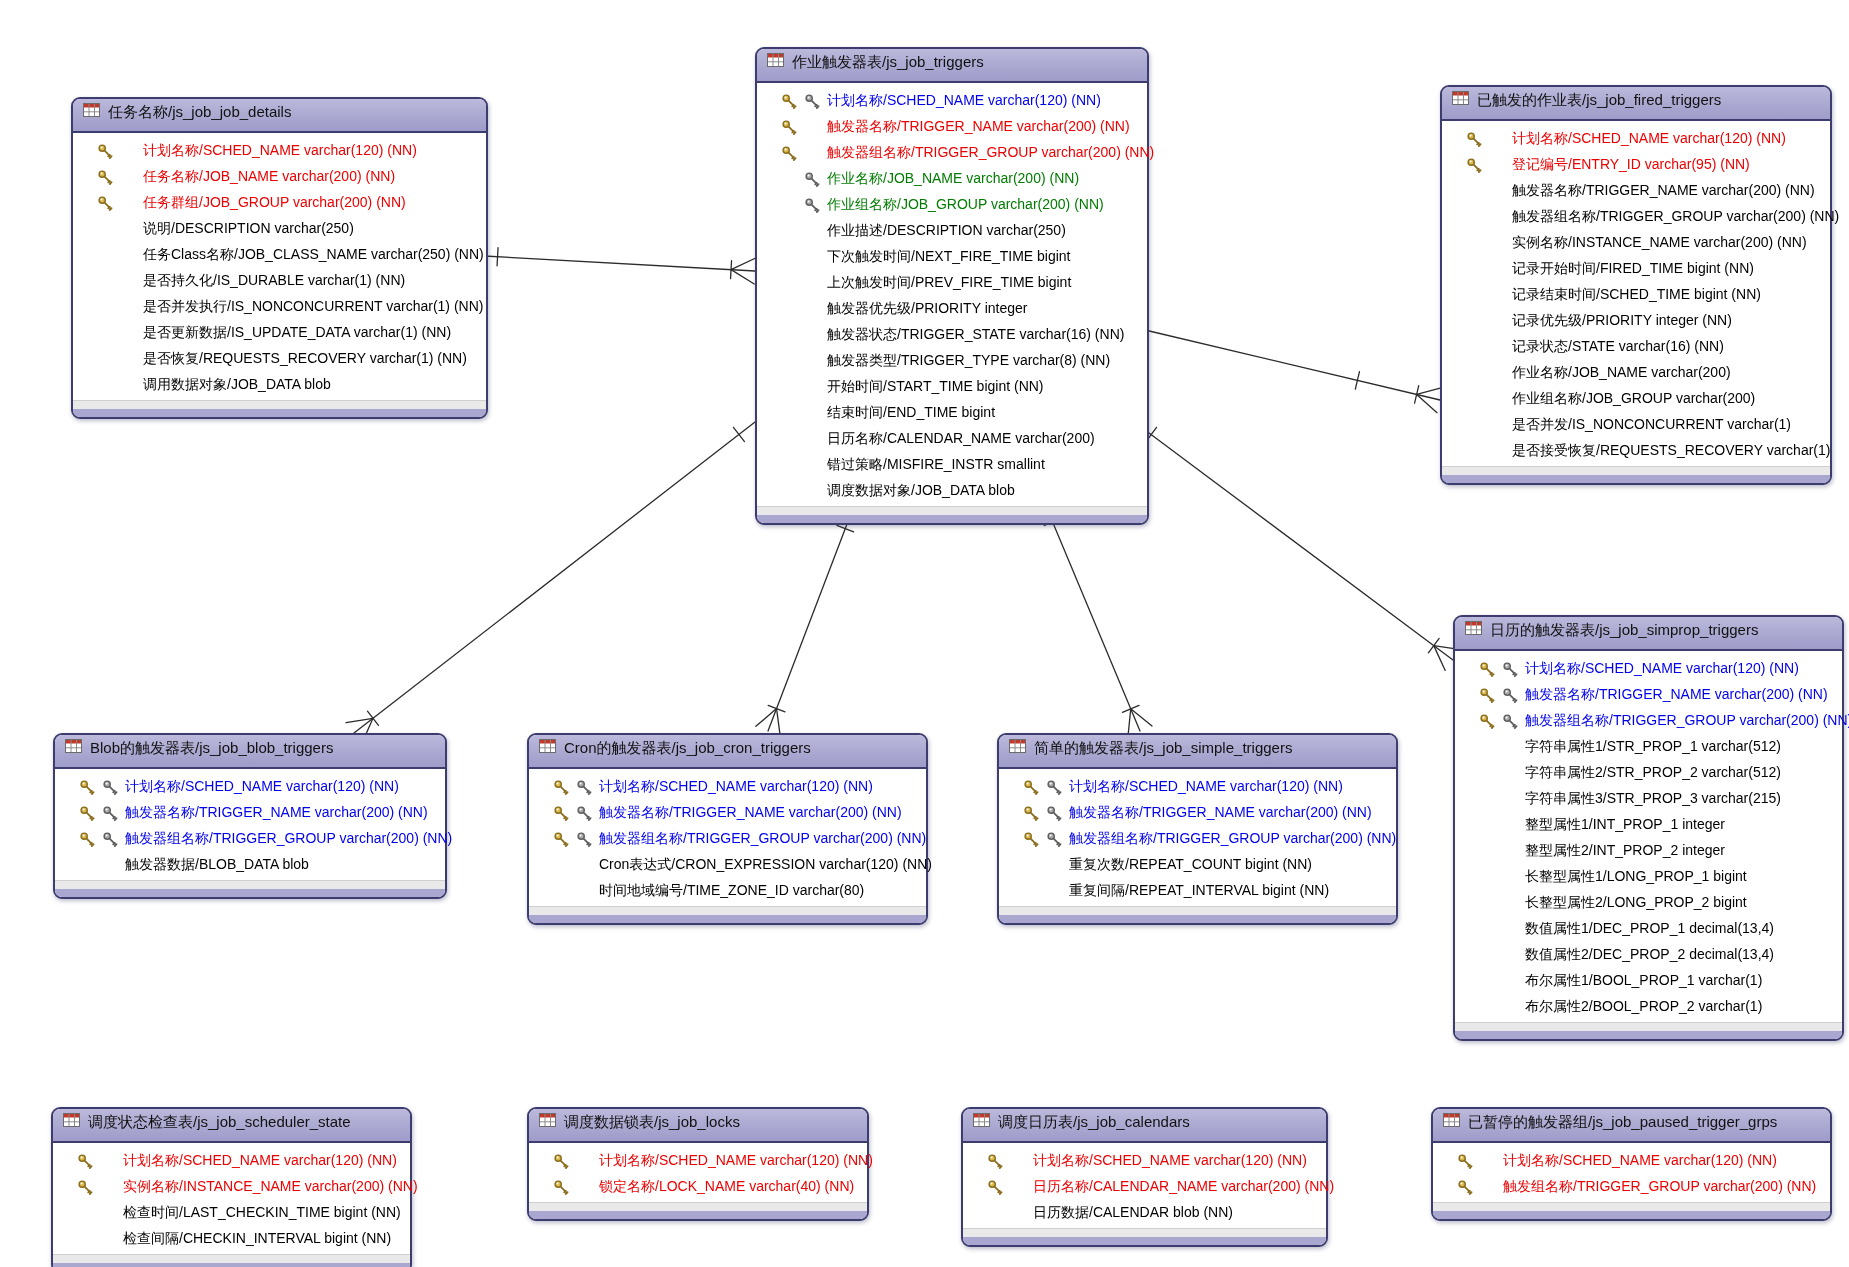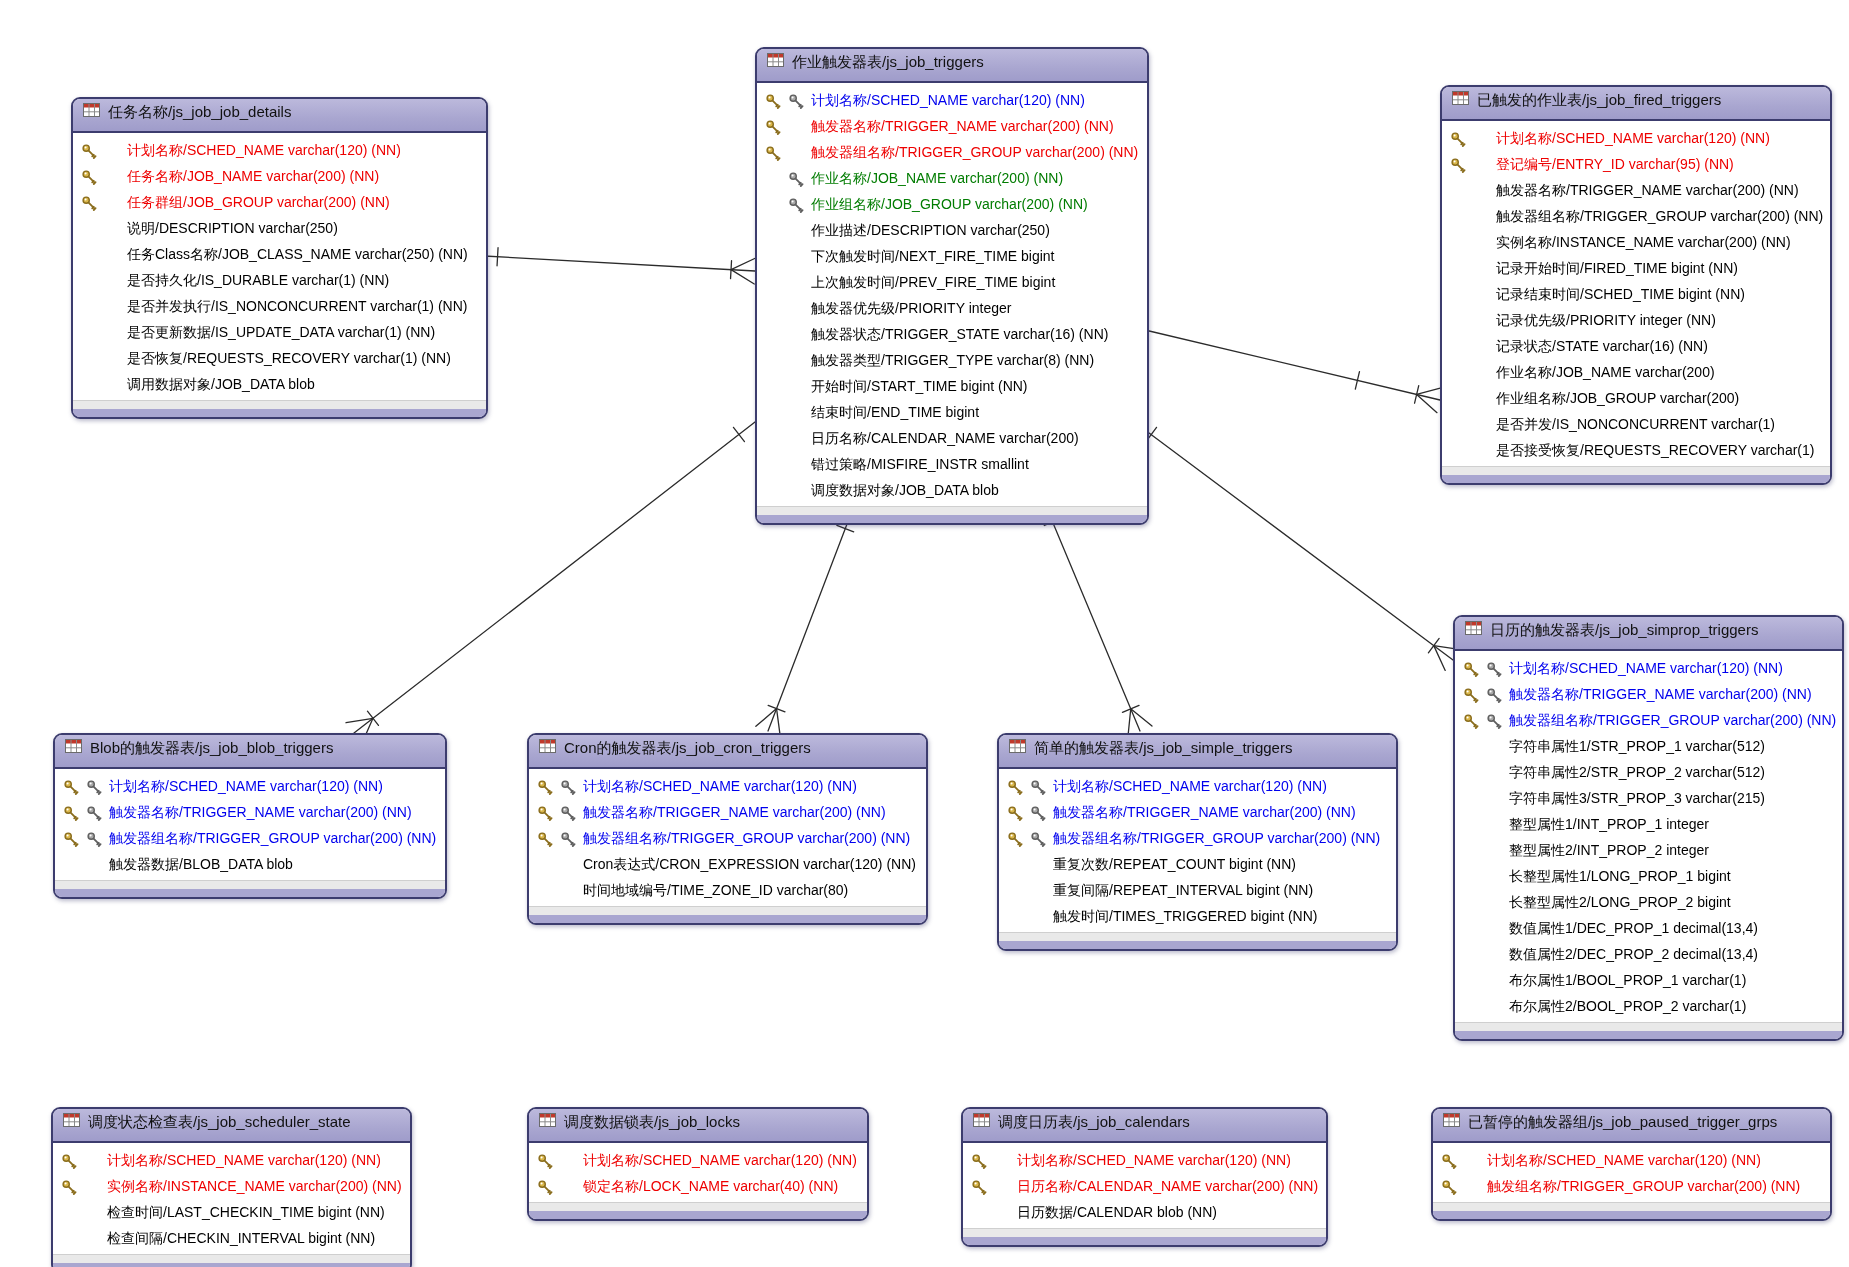--- a/index.html
+++ b/index.html
@@ -19,21 +19,21 @@
   .er-header{
     height:24px;
     background:linear-gradient(to bottom,#bcb9dc 0%,#a9a6d0 60%,#9f9cca 100%);
     border-bottom:2px solid #3c3c6e;
     border-radius:7px 7px 0 0;
     display:flex;align-items:flex-start;gap:8px;
     padding:4px 10px;
     font-size:15px;color:#111;
     white-space:nowrap;
   }
-  .er-rows{padding:5px 0 2px 0;}
+  .er-rows{padding:5px 0 2px 16px;}
   .er-row{
     height:26px;display:flex;align-items:center;
     padding-left:8px;font-size:14px;white-space:nowrap;
   }
   .kslot{width:23px;flex:0 0 23px;display:flex;align-items:center;justify-content:flex-start;}
   .ftxt{padding-left:0px;}
   .c-red{color:#ee0000;}
   .c-blue{color:#0000ee;}
   .c-green{color:#007c00;}
   .c-black{color:#000000;}
@@ -600,25 +600,20 @@
         <div class="er-row">
           <span class="kslot"></span>
           <span class="kslot"></span>
           <span class="ftxt c-black">重复次数/REPEAT_COUNT bigint (NN)</span>
         </div>
         <div class="er-row">
           <span class="kslot"></span>
           <span class="kslot"></span>
           <span class="ftxt c-black">重复间隔/REPEAT_INTERVAL bigint (NN)</span>
         </div>
-        <div class="er-row">
-          <span class="kslot"></span>
-          <span class="kslot"></span>
-          <span class="ftxt c-black">触发时间/TIMES_TRIGGERED bigint (NN)</span>
-        </div>
       </div>
       <div class="er-footer"></div>
     </div>
     <div class="er-table" style="left: 1453px; top: 615px; width: 387px;">
       <div class="er-header">
         <span class="tbl-icon"><svg width="17" height="14" viewBox="0 0 17 14">
             <rect x="0.5" y="0.5" width="16" height="13" fill="#ffffff" stroke="#6b6b6b"></rect>
             <rect x="1" y="1" width="15" height="3.5" fill="#c0392b"></rect>
             <line x1="6" y1="1" x2="6" y2="13" stroke="#8a8a8a" stroke-width="1"></line>
             <line x1="11.5" y1="1" x2="11.5" y2="13" stroke="#8a8a8a" stroke-width="1"></line>

